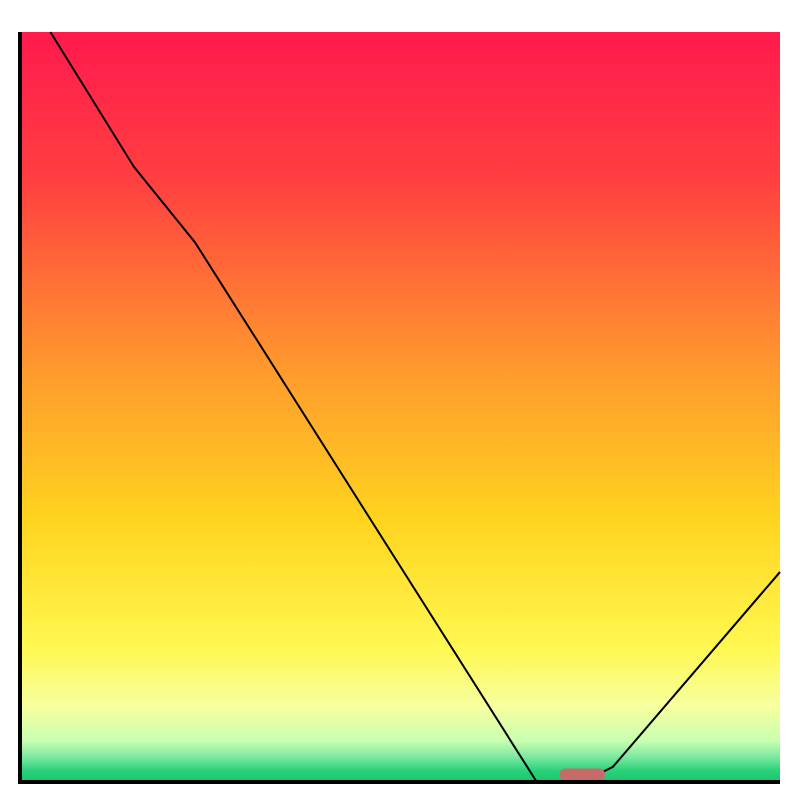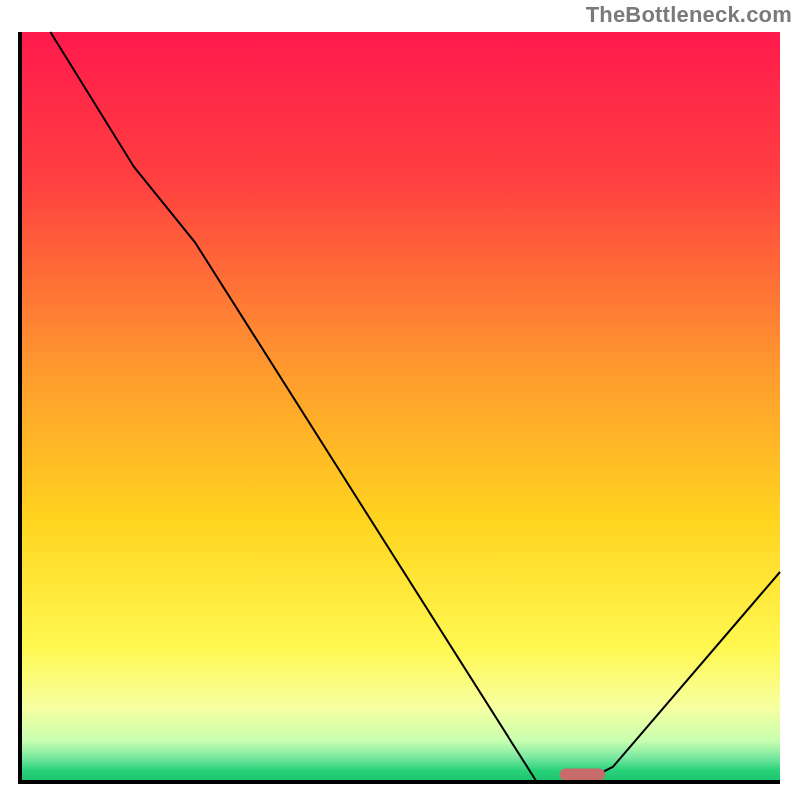--- a/index.html
+++ b/index.html
@@ -29,21 +29,20 @@
     left: 0;
     top: 0;
     width: 800px;
     height: 800px;
   }
 </style>
 </head>
 <body>
 <div class="wrap">
 
-  <div class="attribution">TheBottleneck.com</div>
 
   <svg class="chart" viewBox="0 0 800 800">
     <defs>
       <linearGradient id="bg-grad" x1="0" y1="0" x2="0" y2="1">
           <stop offset="0%" stop-color="#ff1a4d"></stop>
           <stop offset="20%" stop-color="#ff4040"></stop>
           <stop offset="45%" stop-color="#ff9a2e"></stop>
           <stop offset="65%" stop-color="#ffd41f"></stop>
           <stop offset="82%" stop-color="#fff850"></stop>
           <stop offset="90%" stop-color="#f7ffa0"></stop>

